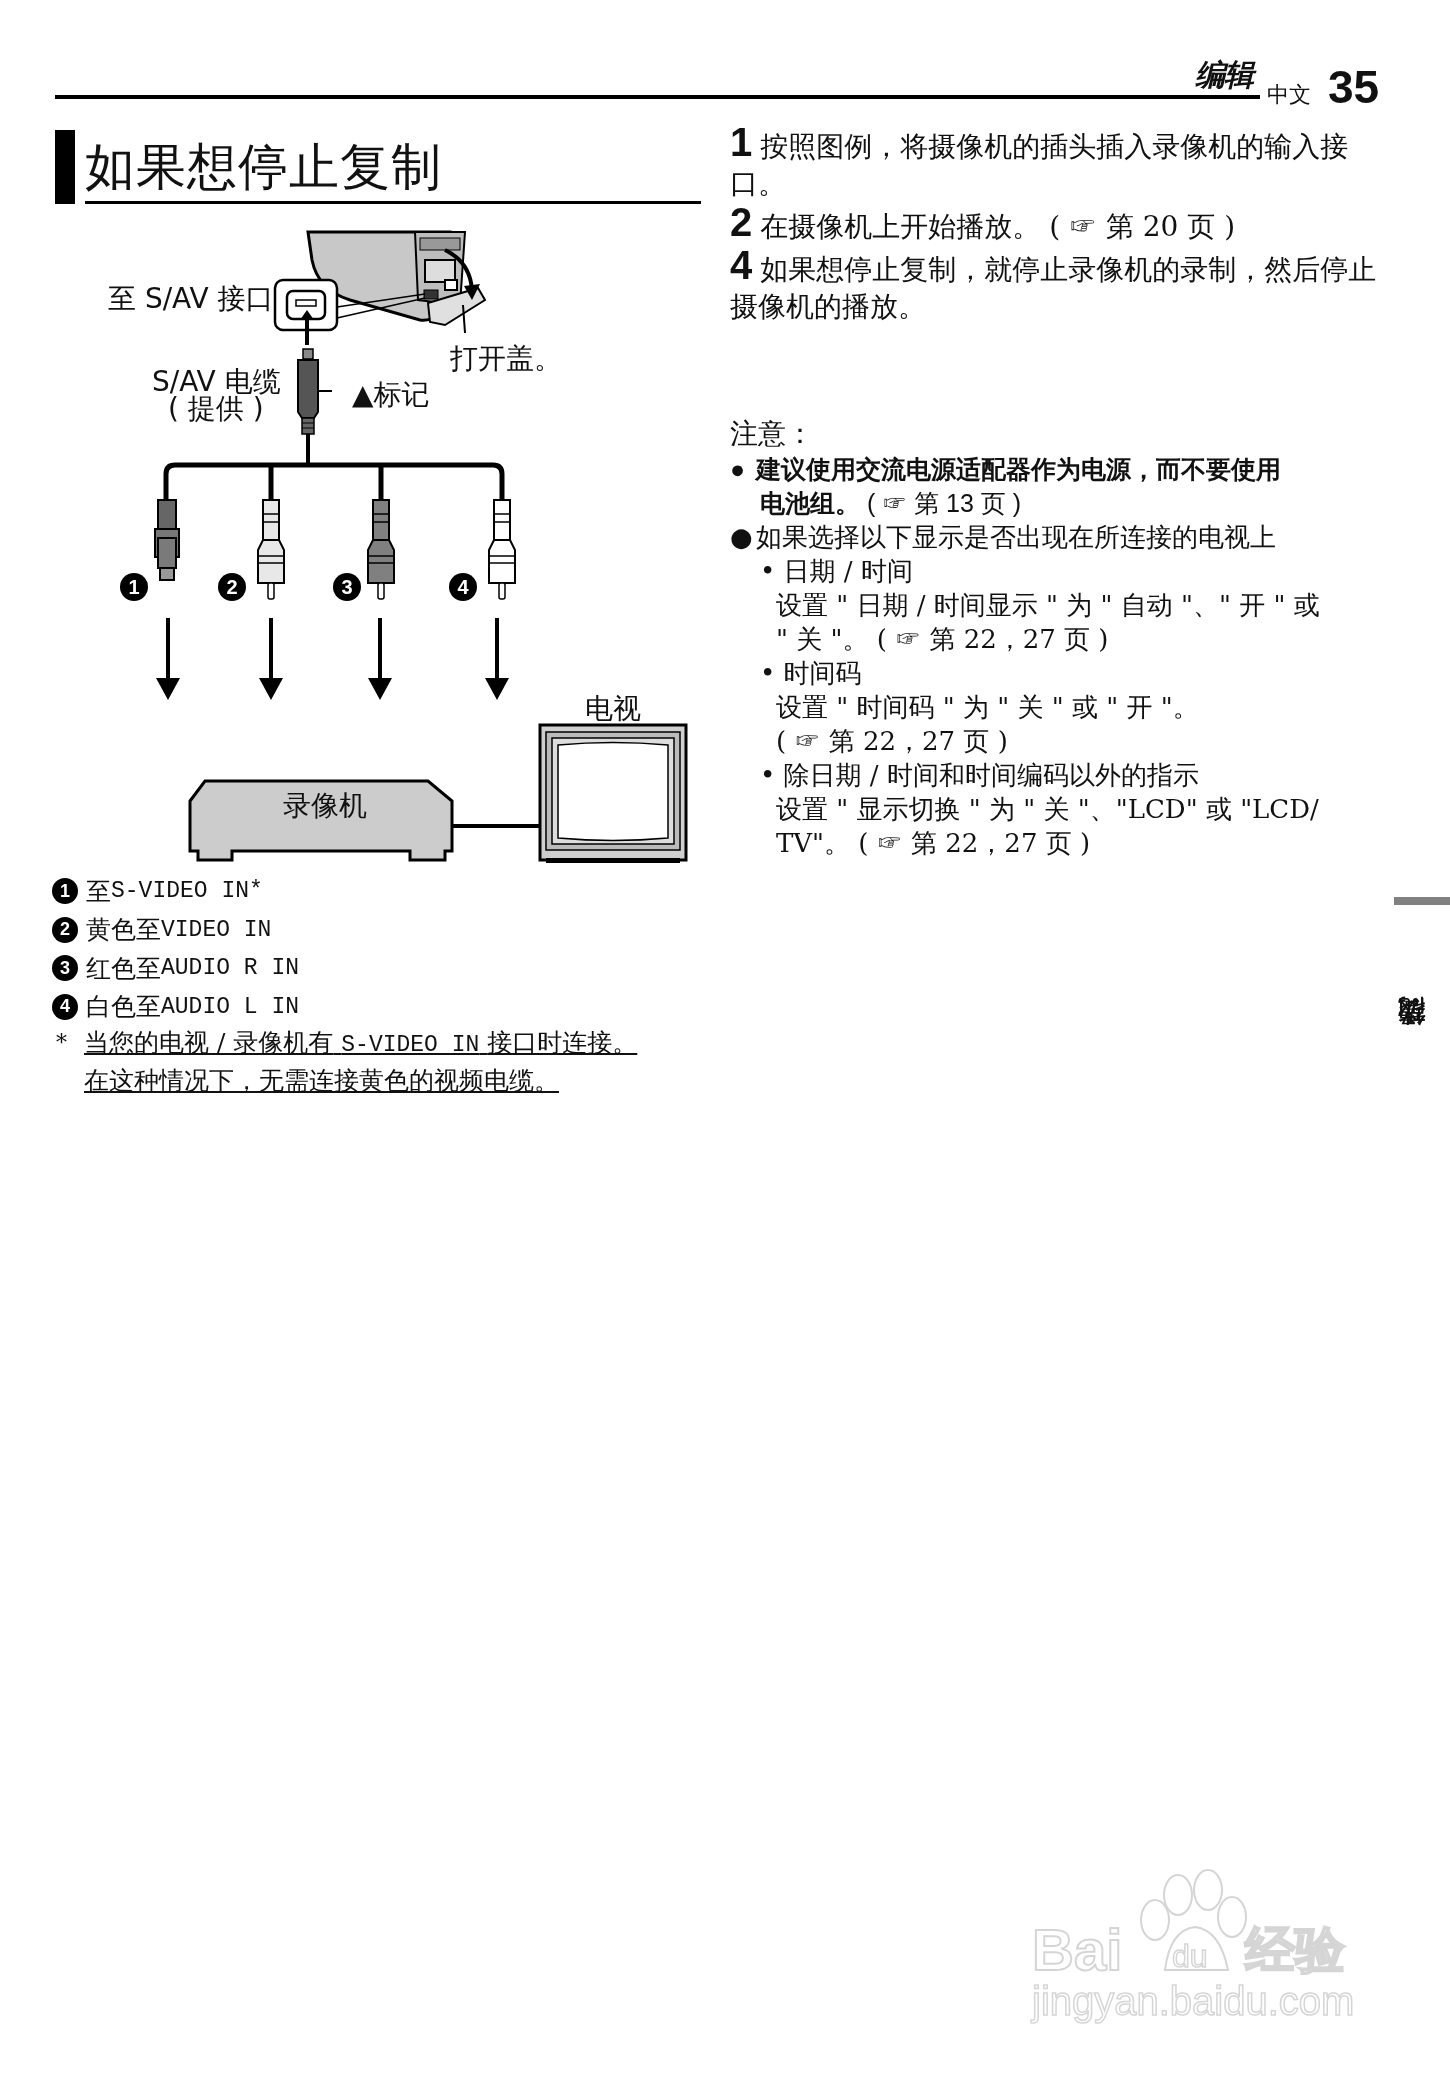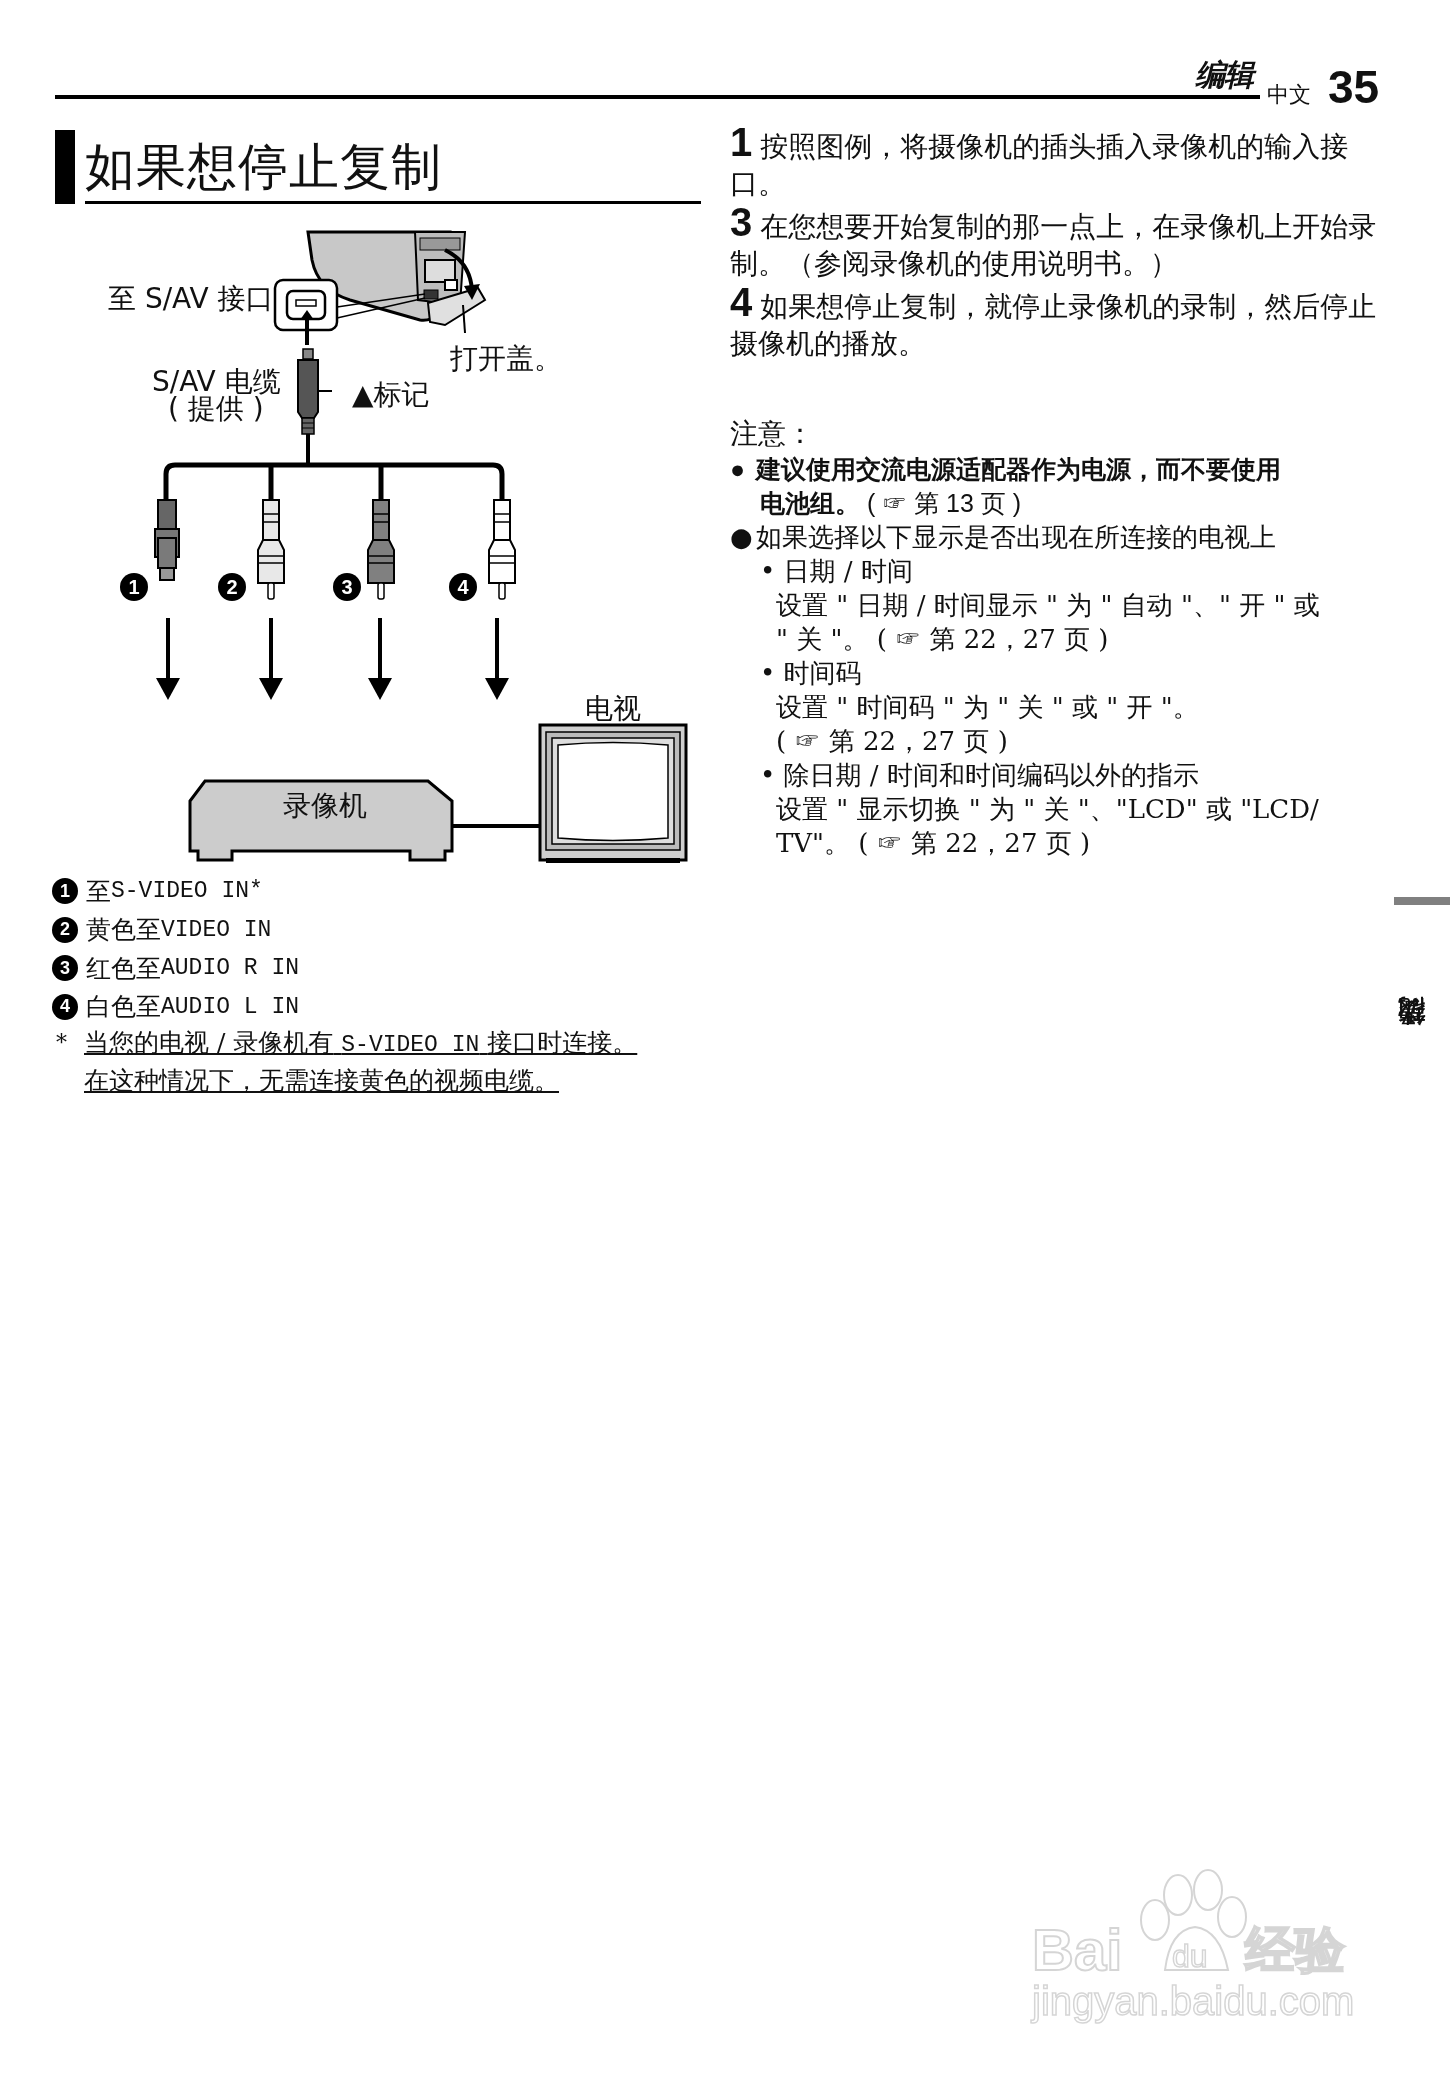--- a/index.html
+++ b/index.html
@@ -218,21 +218,22 @@
     <span>接口时连接。</span><br>
     <span>在这种情况下，无需连接黄色的视频电缆。</span>
   </div>
 </div>
 
 <div class="abs steps">
   <div class="step">
     <span class="step-num">1</span><span>按照图例，将摄像机的插头插入录像机的输入接口。</span>
   </div>
   <div class="step">
-    <span class="step-num">3</span><span>在您想要开始复制的那一点上，在录像机上开始录制。（参阅录像机的使用说明书。）</span>
+    <span class="step-num">2</span><span>在摄像机上开始播放。</span>
+    <span>( ☞ 第 20 页 )</span>
   </div>
   <div class="step">
     <span class="step-num">4</span><span>如果想停止复制，就停止录像机的录制，然后停止摄像机的播放。</span>
   </div>
 </div>
 
 <div class="abs notes-title">注意：</div>
 <div class="abs notes">
   <div class="note-bold">
     <span class="bullet">●</span><span>建议使用交流电源适配器作为电源，而不要使用</span>

